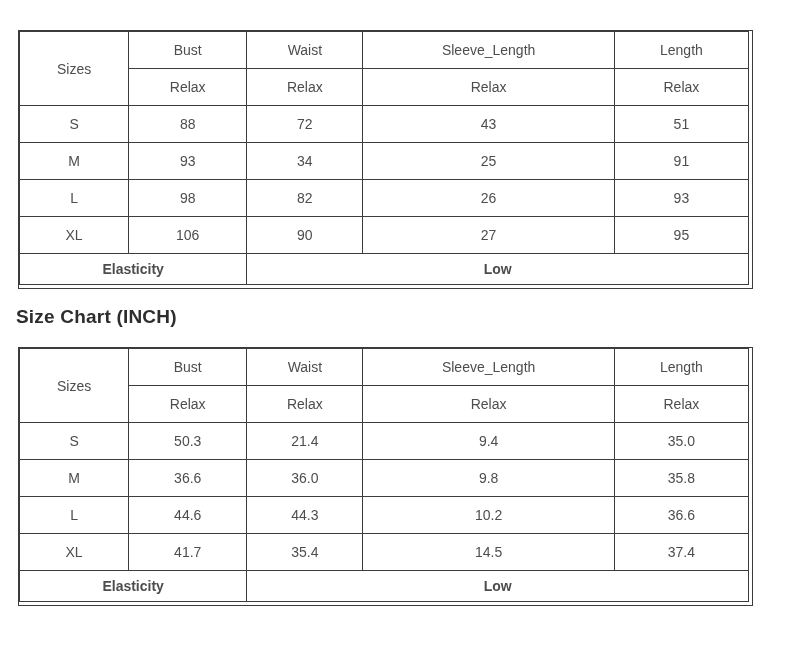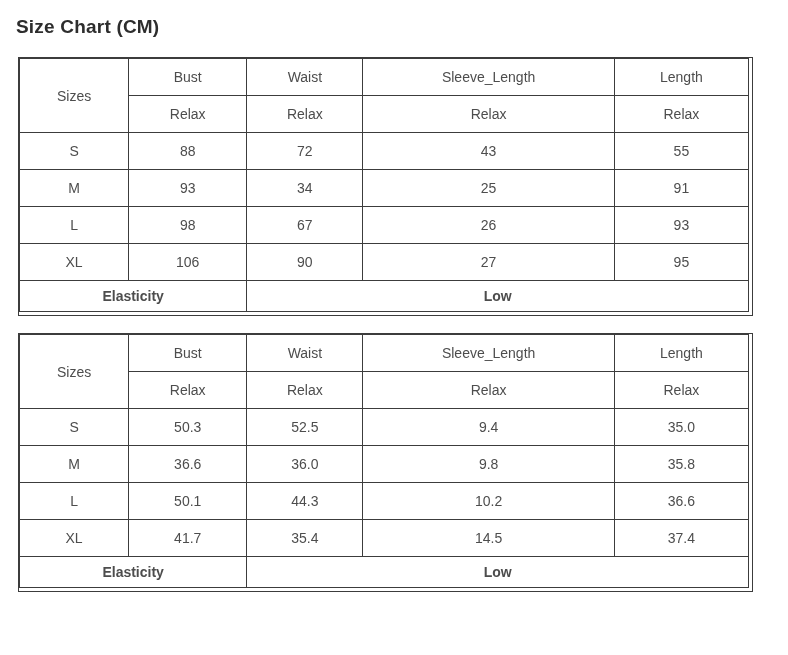--- a/index.html
+++ b/index.html
@@ -57,21 +57,20 @@
   table.size-table tr.footer-row td {
     height: 30px;
     font-weight: bold;
   }
 </style>
 </head>
 <body>
 
 <div class="page">
 
-  <h2 class="chart-title">Size Chart (CM)</h2>
 
   <div class="size-table-wrap">
     <table class="size-table">
       <colgroup>
         <col style="width:109px">
           <col style="width:118px">
           <col style="width:116px">
         <col style="width:251px">
           <col style="width:134px">
       </colgroup>
@@ -87,51 +86,52 @@
           <td>Relax</td>
           <td>Relax</td>
           <td>Relax</td>
           <td>Relax</td>
         </tr>
         <tr>
           <td>S</td>
           <td>88</td>
           <td>72</td>
           <td>43</td>
-          <td>55</td>
+          <td>51</td>
         </tr>
         <tr>
           <td>M</td>
           <td>93</td>
           <td>34</td>
           <td>25</td>
           <td>91</td>
         </tr>
         <tr>
           <td>L</td>
           <td>98</td>
-          <td>67</td>
+          <td>82</td>
           <td>26</td>
           <td>93</td>
         </tr>
         <tr>
           <td>XL</td>
           <td>106</td>
           <td>90</td>
           <td>27</td>
           <td>95</td>
         </tr>
         <tr class="footer-row">
           <td colspan="2">Elasticity</td>
           <td colspan="3">Low</td>
         </tr>
       </tbody>
     </table>
   </div>
 
+  <h2 class="chart-title second">Size Chart (INCH)</h2>
 
   <div class="size-table-wrap">
     <table class="size-table">
       <colgroup>
         <col style="width:109px">
           <col style="width:118px">
           <col style="width:116px">
         <col style="width:251px">
           <col style="width:134px">
       </colgroup>
@@ -145,34 +145,34 @@
         </tr>
         <tr>
           <td>Relax</td>
           <td>Relax</td>
           <td>Relax</td>
           <td>Relax</td>
         </tr>
         <tr>
           <td>S</td>
           <td>50.3</td>
-          <td>52.5</td>
+          <td>21.4</td>
           <td>9.4</td>
           <td>35.0</td>
         </tr>
         <tr>
           <td>M</td>
           <td>36.6</td>
           <td>36.0</td>
           <td>9.8</td>
           <td>35.8</td>
         </tr>
         <tr>
           <td>L</td>
-          <td>50.1</td>
+          <td>44.6</td>
           <td>44.3</td>
           <td>10.2</td>
           <td>36.6</td>
         </tr>
         <tr>
           <td>XL</td>
           <td>41.7</td>
           <td>35.4</td>
           <td>14.5</td>
           <td>37.4</td>

